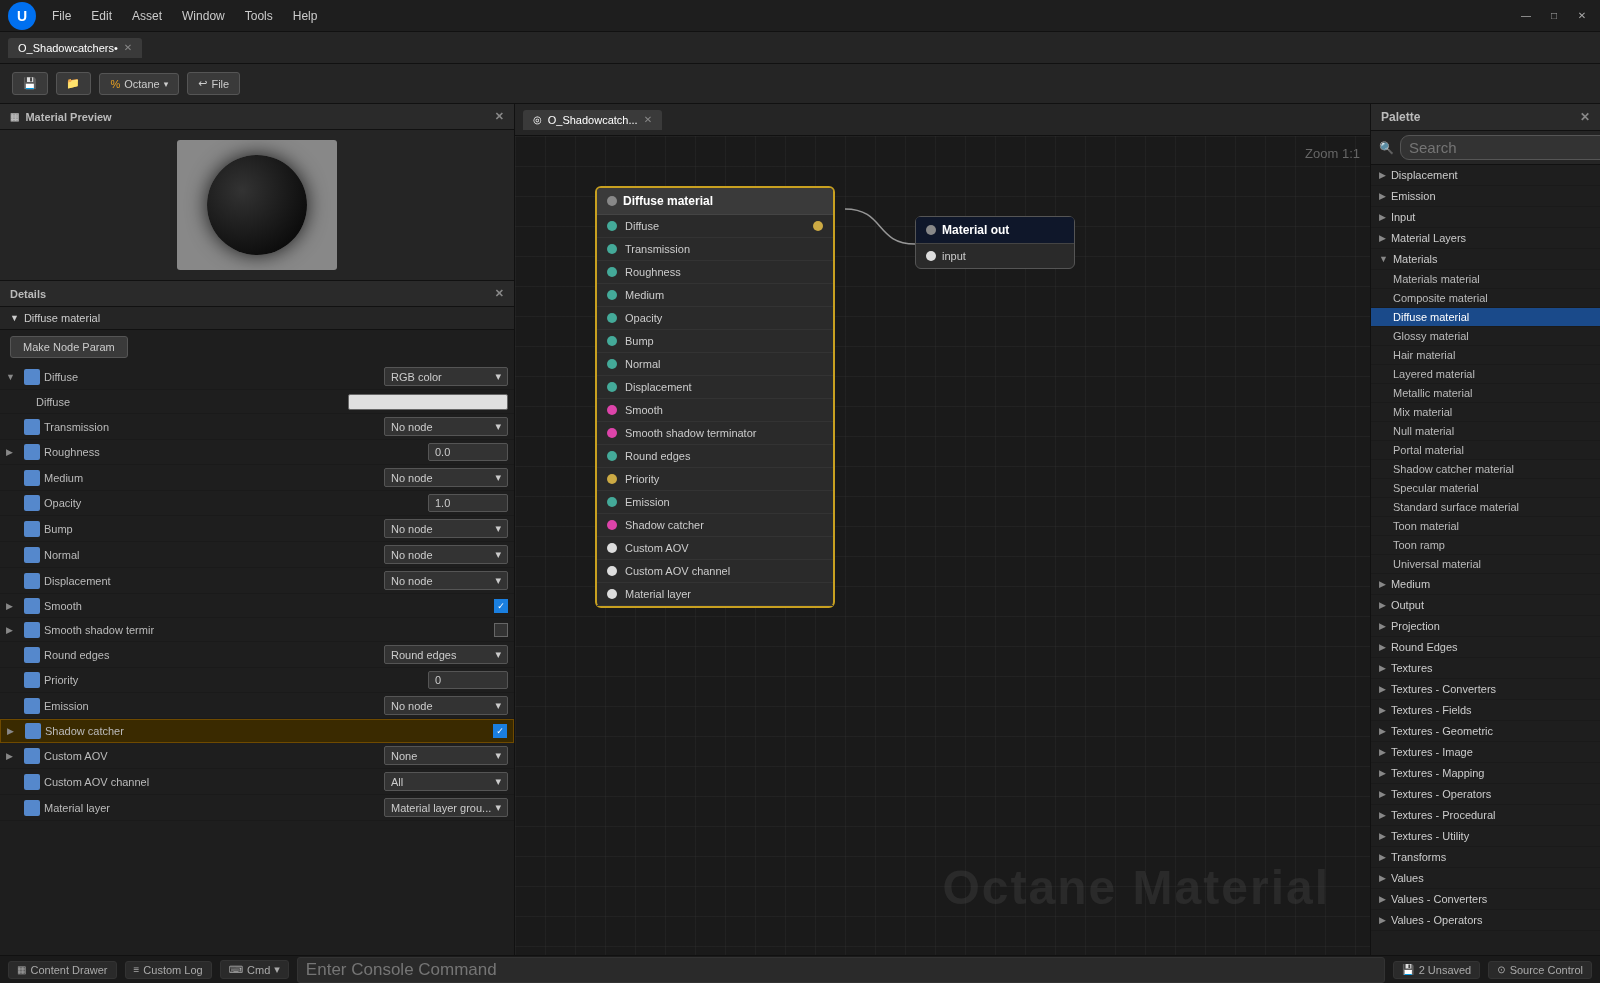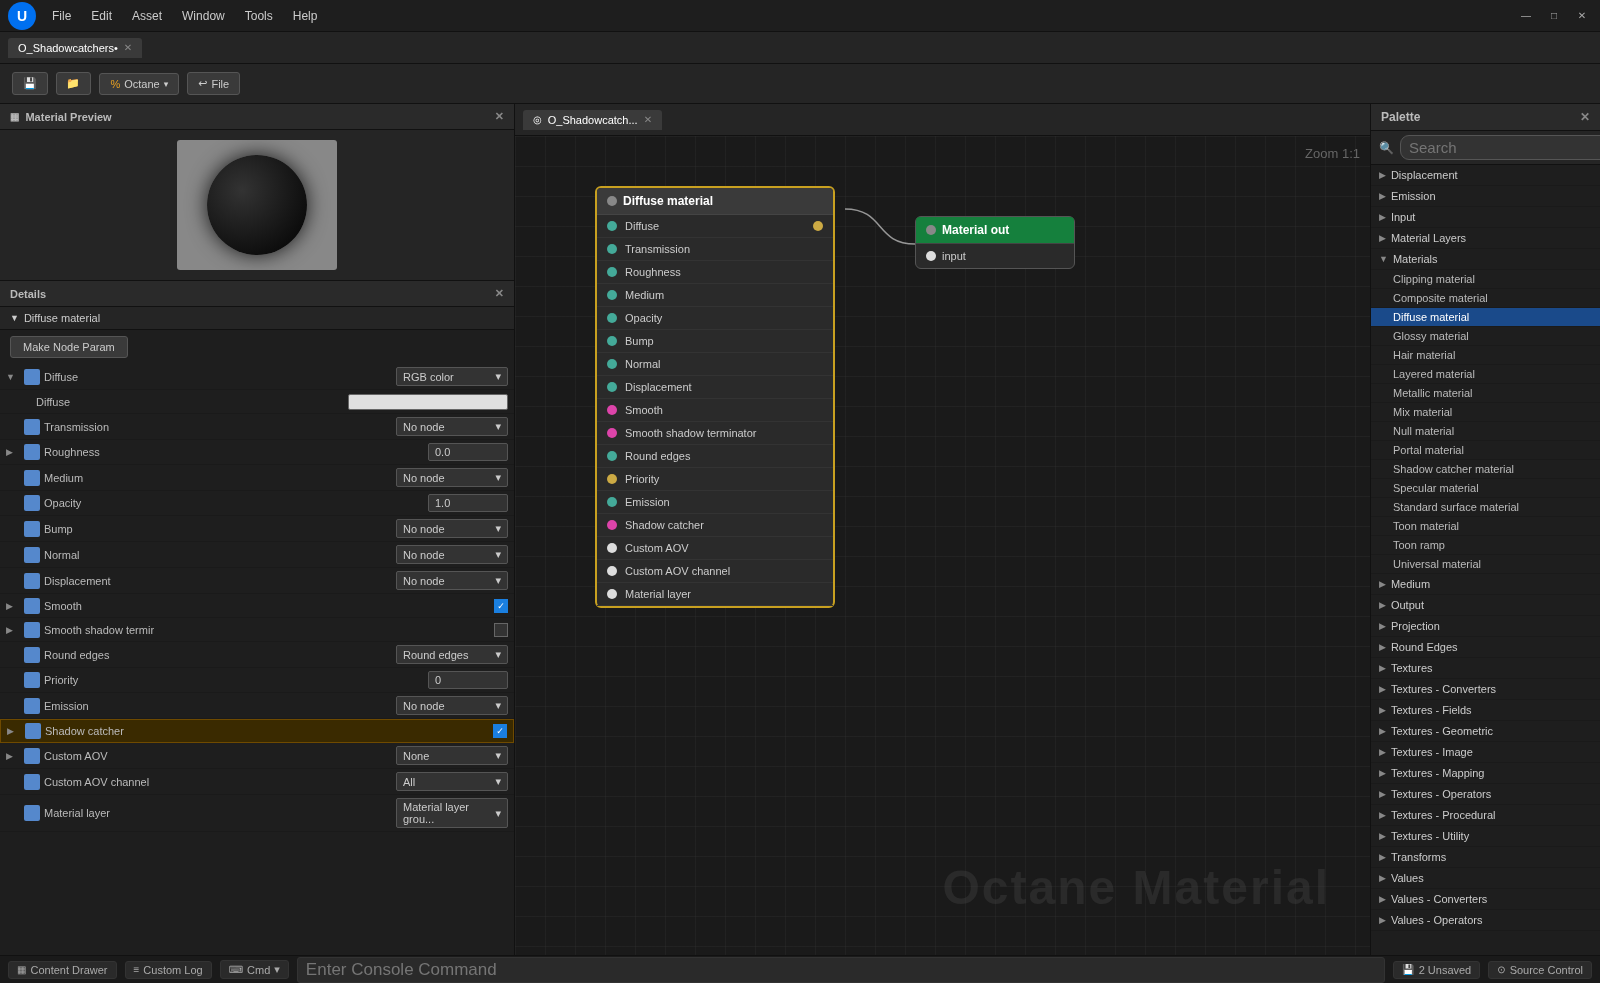--- a/index.html
+++ b/index.html
@@ -249,21 +249,21 @@
       font-size: 11px;
       width: 80px;
     }
     .prop-dropdown {
       background: #333;
       border: 1px solid #555;
       border-radius: 2px;
       padding: 2px 6px;
       color: #ccc;
       font-size: 11px;
-      width: 112px;
+      width: 124px;
       display: flex;
       align-items: center;
       justify-content: space-between;
       cursor: pointer;
     }
     .color-swatch {
       width: 160px;
       height: 16px;
       background: #e0e0e0;
       border-radius: 2px;
@@ -404,21 +404,21 @@
     .node-out {
       position: absolute;
       top: 100px;
       left: 380px;
       width: 160px;
       background: #2a2a2a;
       border: 1px solid #555;
       border-radius: 6px;
     }
     .node-out .node-header {
-      background: #15803d;
+      background: #0f172a;
       border-radius: 4px 4px 0 0;
       text-align: center;
     }
     .node-out-row {
       display: flex;
       align-items: center;
       padding: 6px 10px;
       gap: 6px;
     }
 
@@ -885,21 +885,21 @@
 
       <div class="palette-section">
         <span class="arrow">▶</span>
         <span>Material Layers</span>
       </div>
 
       <div class="palette-section expanded">
         <span class="arrow">▼</span>
         <span>Materials</span>
       </div>
-      <div class="palette-item">Clipping material</div>
+      <div class="palette-item">Materials material</div>
       <div class="palette-item">Composite material</div>
       <div class="palette-item selected">Diffuse material</div>
       <div class="palette-item">Glossy material</div>
       <div class="palette-item">Hair material</div>
       <div class="palette-item">Layered material</div>
       <div class="palette-item">Metallic material</div>
       <div class="palette-item">Mix material</div>
       <div class="palette-item">Null material</div>
       <div class="palette-item">Portal material</div>
       <div class="palette-item">Shadow catcher material</div>

